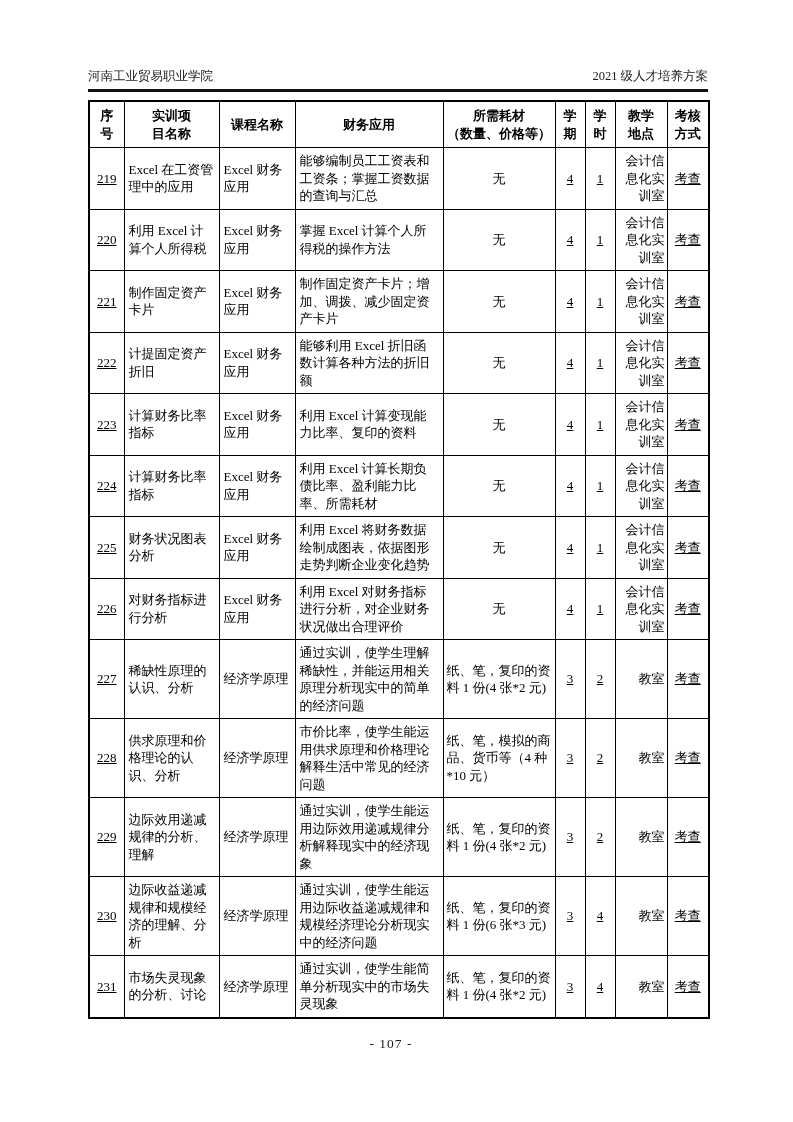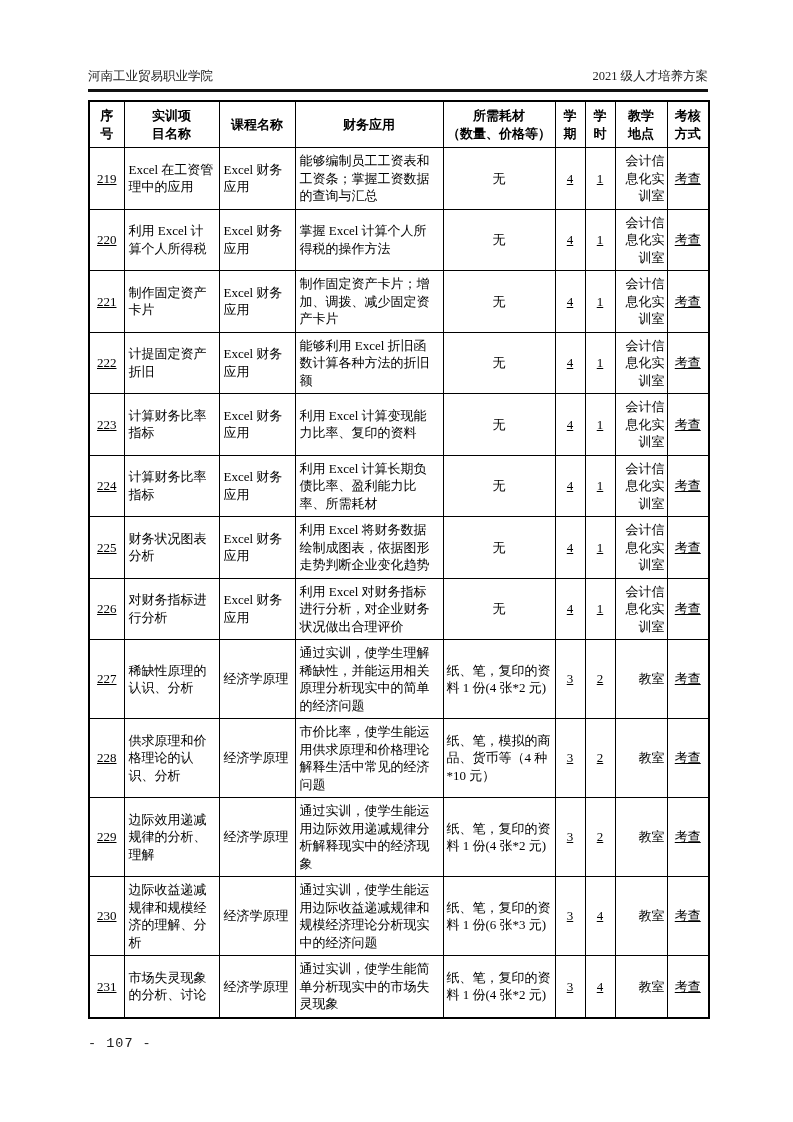--- a/index.html
+++ b/index.html
@@ -60,25 +60,24 @@
   .col-course { width: 76px; }
   .col-goal { width: 148px; }
   .col-consumables { width: 112px; }
   .col-semester { width: 30px; }
   .col-hours { width: 30px; }
   .col-location { width: 52px; }
   .col-assessment { width: 42px; }
   .page-footer {
     position: absolute;
     left: 88px; top: 1036px; width: 606px;
-    text-align: left;
+    text-align: center;
     font-size: 13.5px;
     letter-spacing: 1px;
     color: #1a1a1a;
-    font-family: Liberation Mono, monospace;
   }
 </style>
 </head>
 <body>
 
 <div class="page">
 
   <div class="page-header">
     <span>河南工业贸易职业学院</span>
     <span>2021 级人才培养方案</span>

